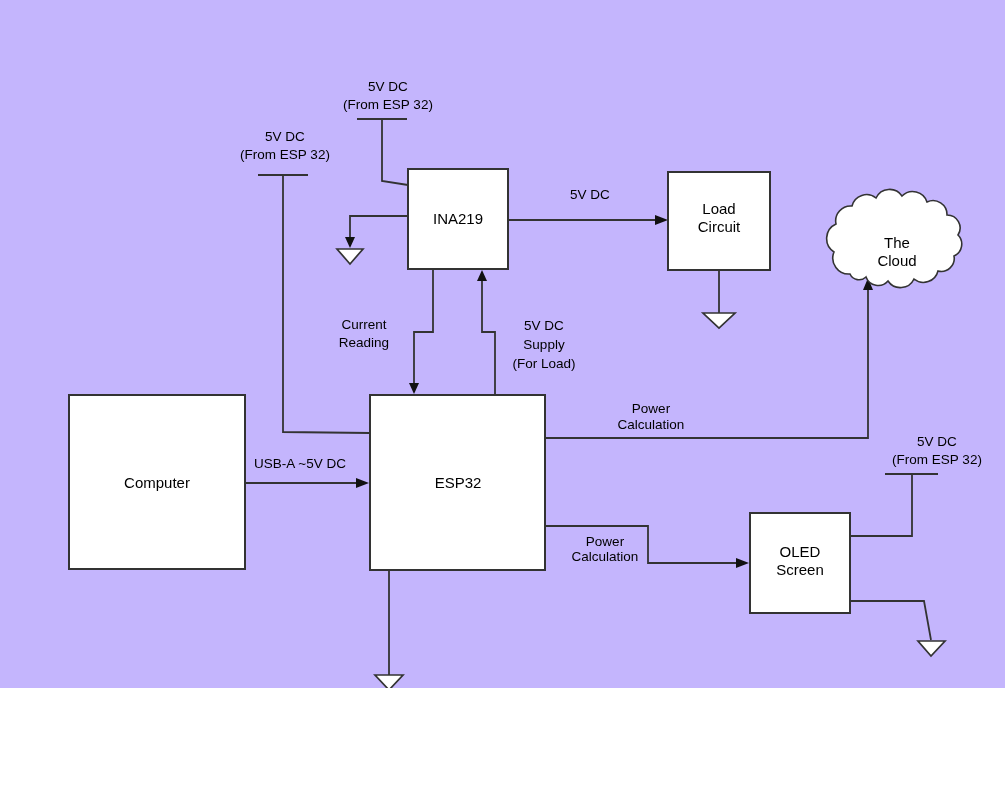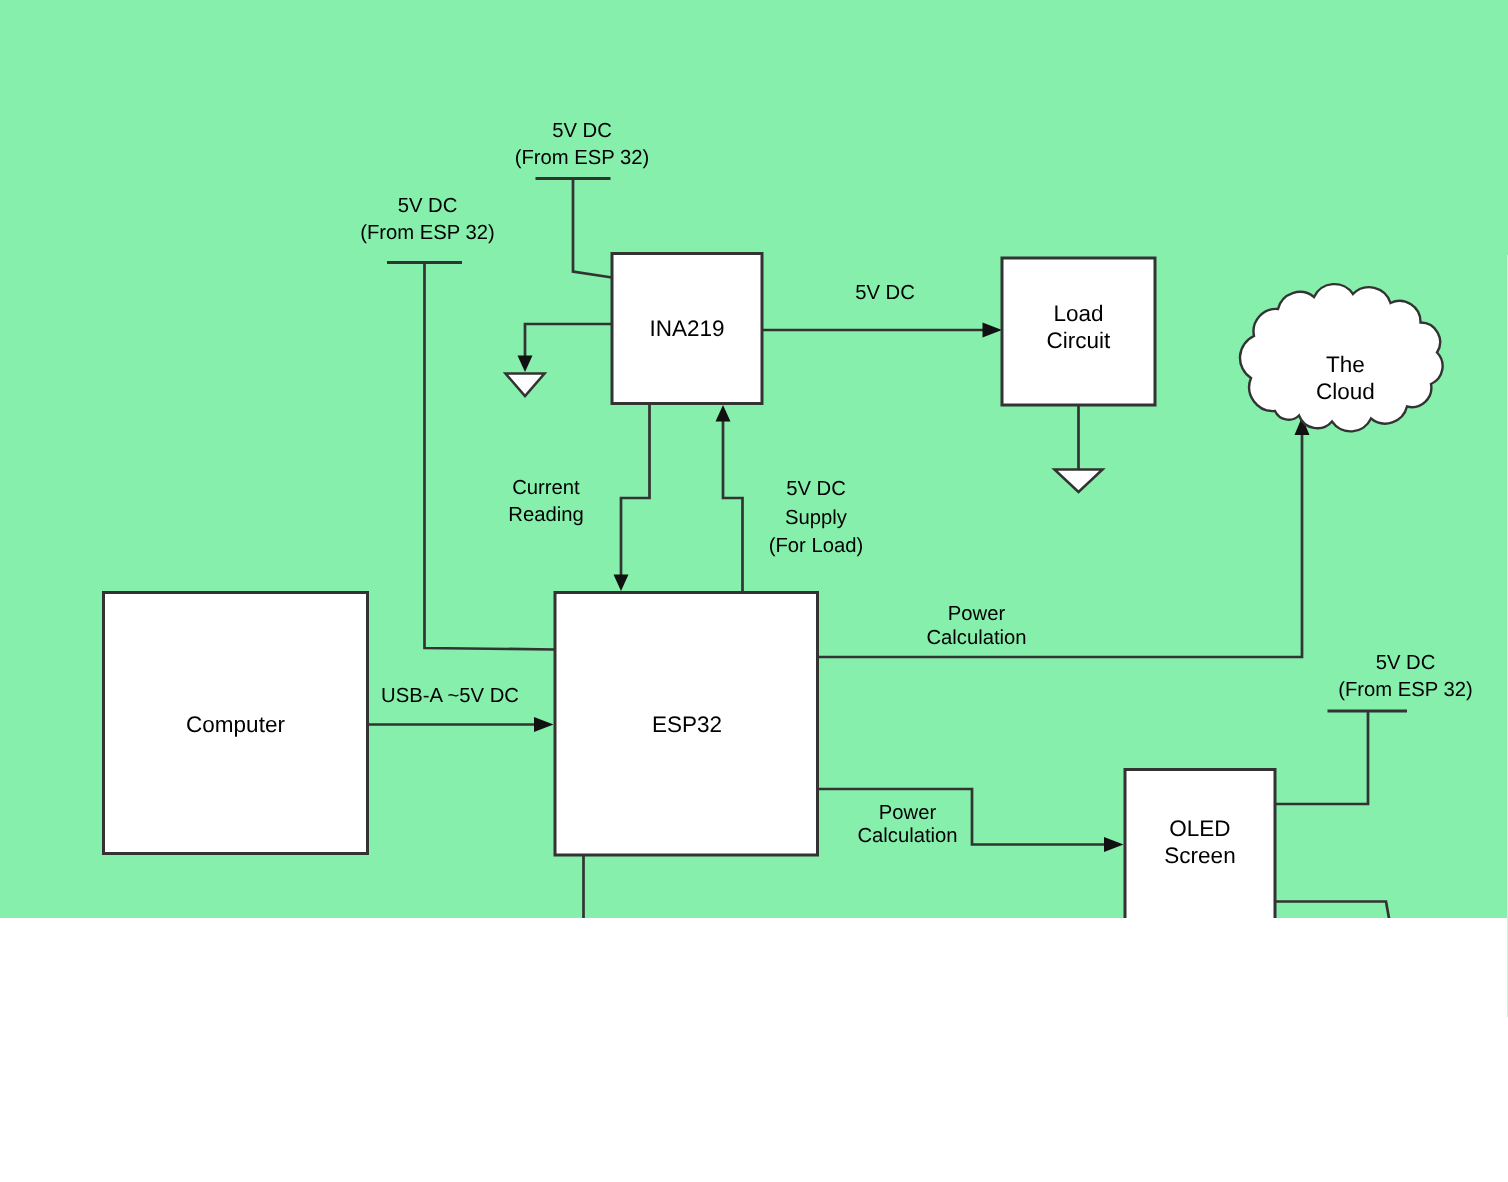--- a/index.html
+++ b/index.html
@@ -1,16 +1,16 @@
 <!DOCTYPE html>
 <html><head>
 <meta charset="utf-8">
 <style>
   html,body{margin:0;padding:0;background:#ffffff;}
-  .canvas{position:relative;width:1005px;height:612px;background:#86efac;overflow:hidden;}
+  .canvas{position:relative;width:1005px;height:688px;background:#c4b5fd;overflow:hidden;}
   svg text{font-family:"Liberation Sans","DejaVu Sans",sans-serif;fill:#000000;}
   .edge-label{font-size:13.5px;}
   .node-label{font-size:15px;}
   .shape{fill:#ffffff;stroke:#333333;stroke-width:2;}
   .cloud{fill:#ffffff;stroke:#333333;stroke-width:1.6;}
   .wire{fill:none;stroke:#333333;stroke-width:1.8;}
   .rail{fill:none;stroke:#333333;stroke-width:2;}
   .arrowhead{fill:#111111;stroke:none;}
   .gnd{fill:#ffffff;stroke:#333333;stroke-width:1.7;}
 </style>

